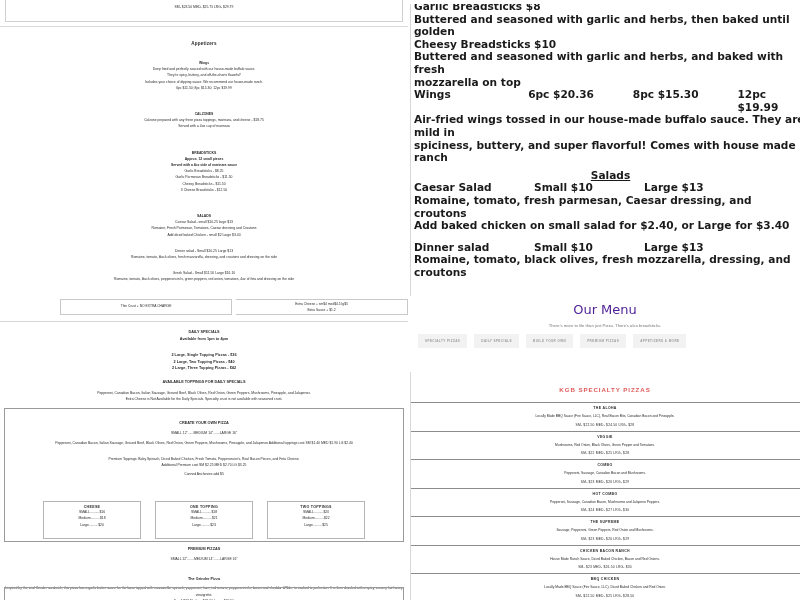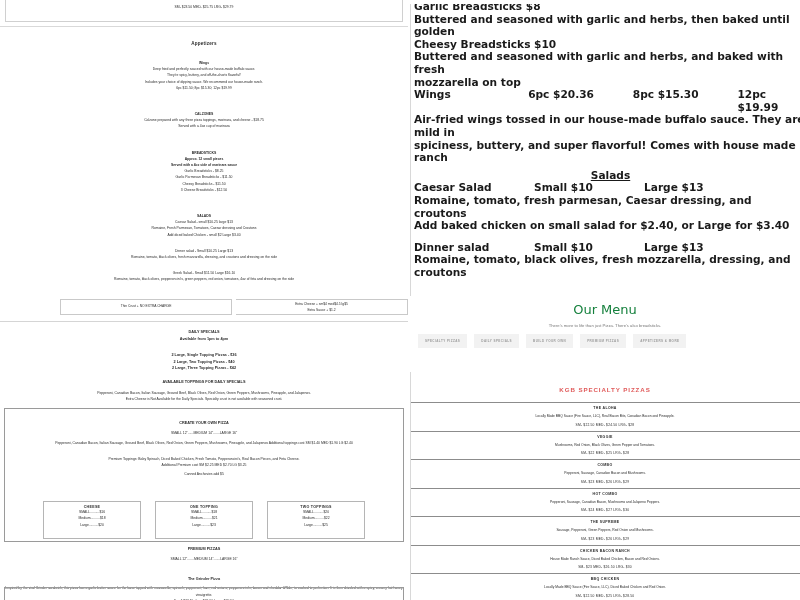--- a/index.html
+++ b/index.html
@@ -91,21 +91,21 @@
   .c1{width:120px;}
   .c2{width:110px;}
   .c3{width:110px;}
 
   
   .ourmenu{
     position:absolute;left:410px;top:296px;width:390px;height:76px;
     background:#fff;
   }
   .ourmenu .title{
-    text-align:center;font-size:13px;color:#15803d;
+    text-align:center;font-size:13px;color:#4c1d95;
     font-family:"DejaVu Sans", sans-serif;font-weight:400;padding-top:6px;
   }
   .ourmenu .sub{
     text-align:center;font-size:4.2px;color:#777;padding-top:6px;
   }
   .tabbar{
     position:absolute;left:8px;top:38px;display:flex;gap:7px;
   }
   .tab{
     background:#f2f2f2;color:#9b9b9b;

